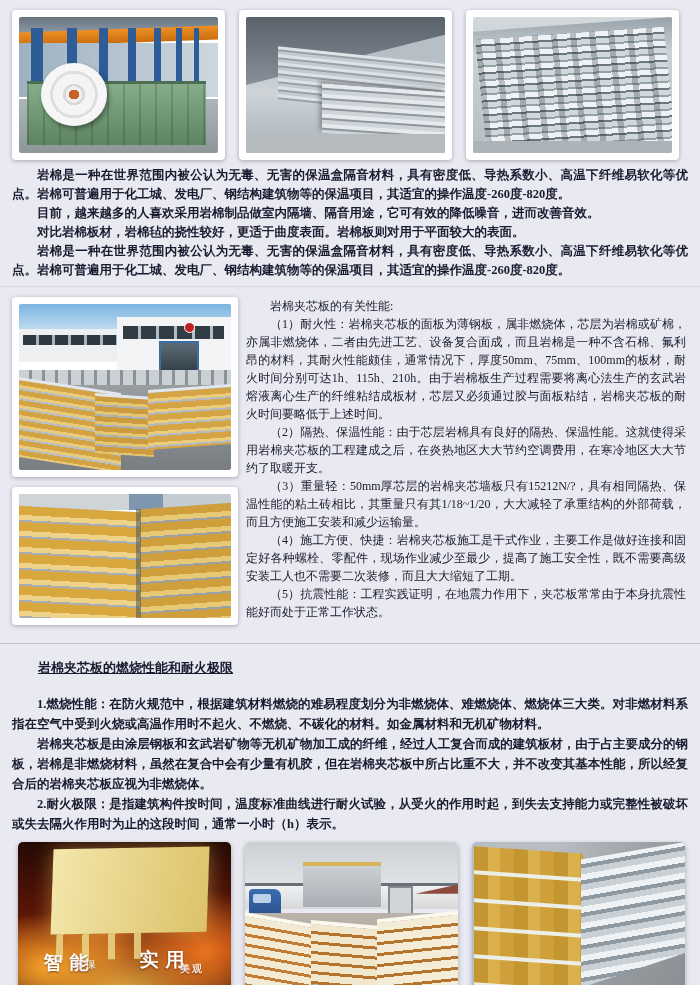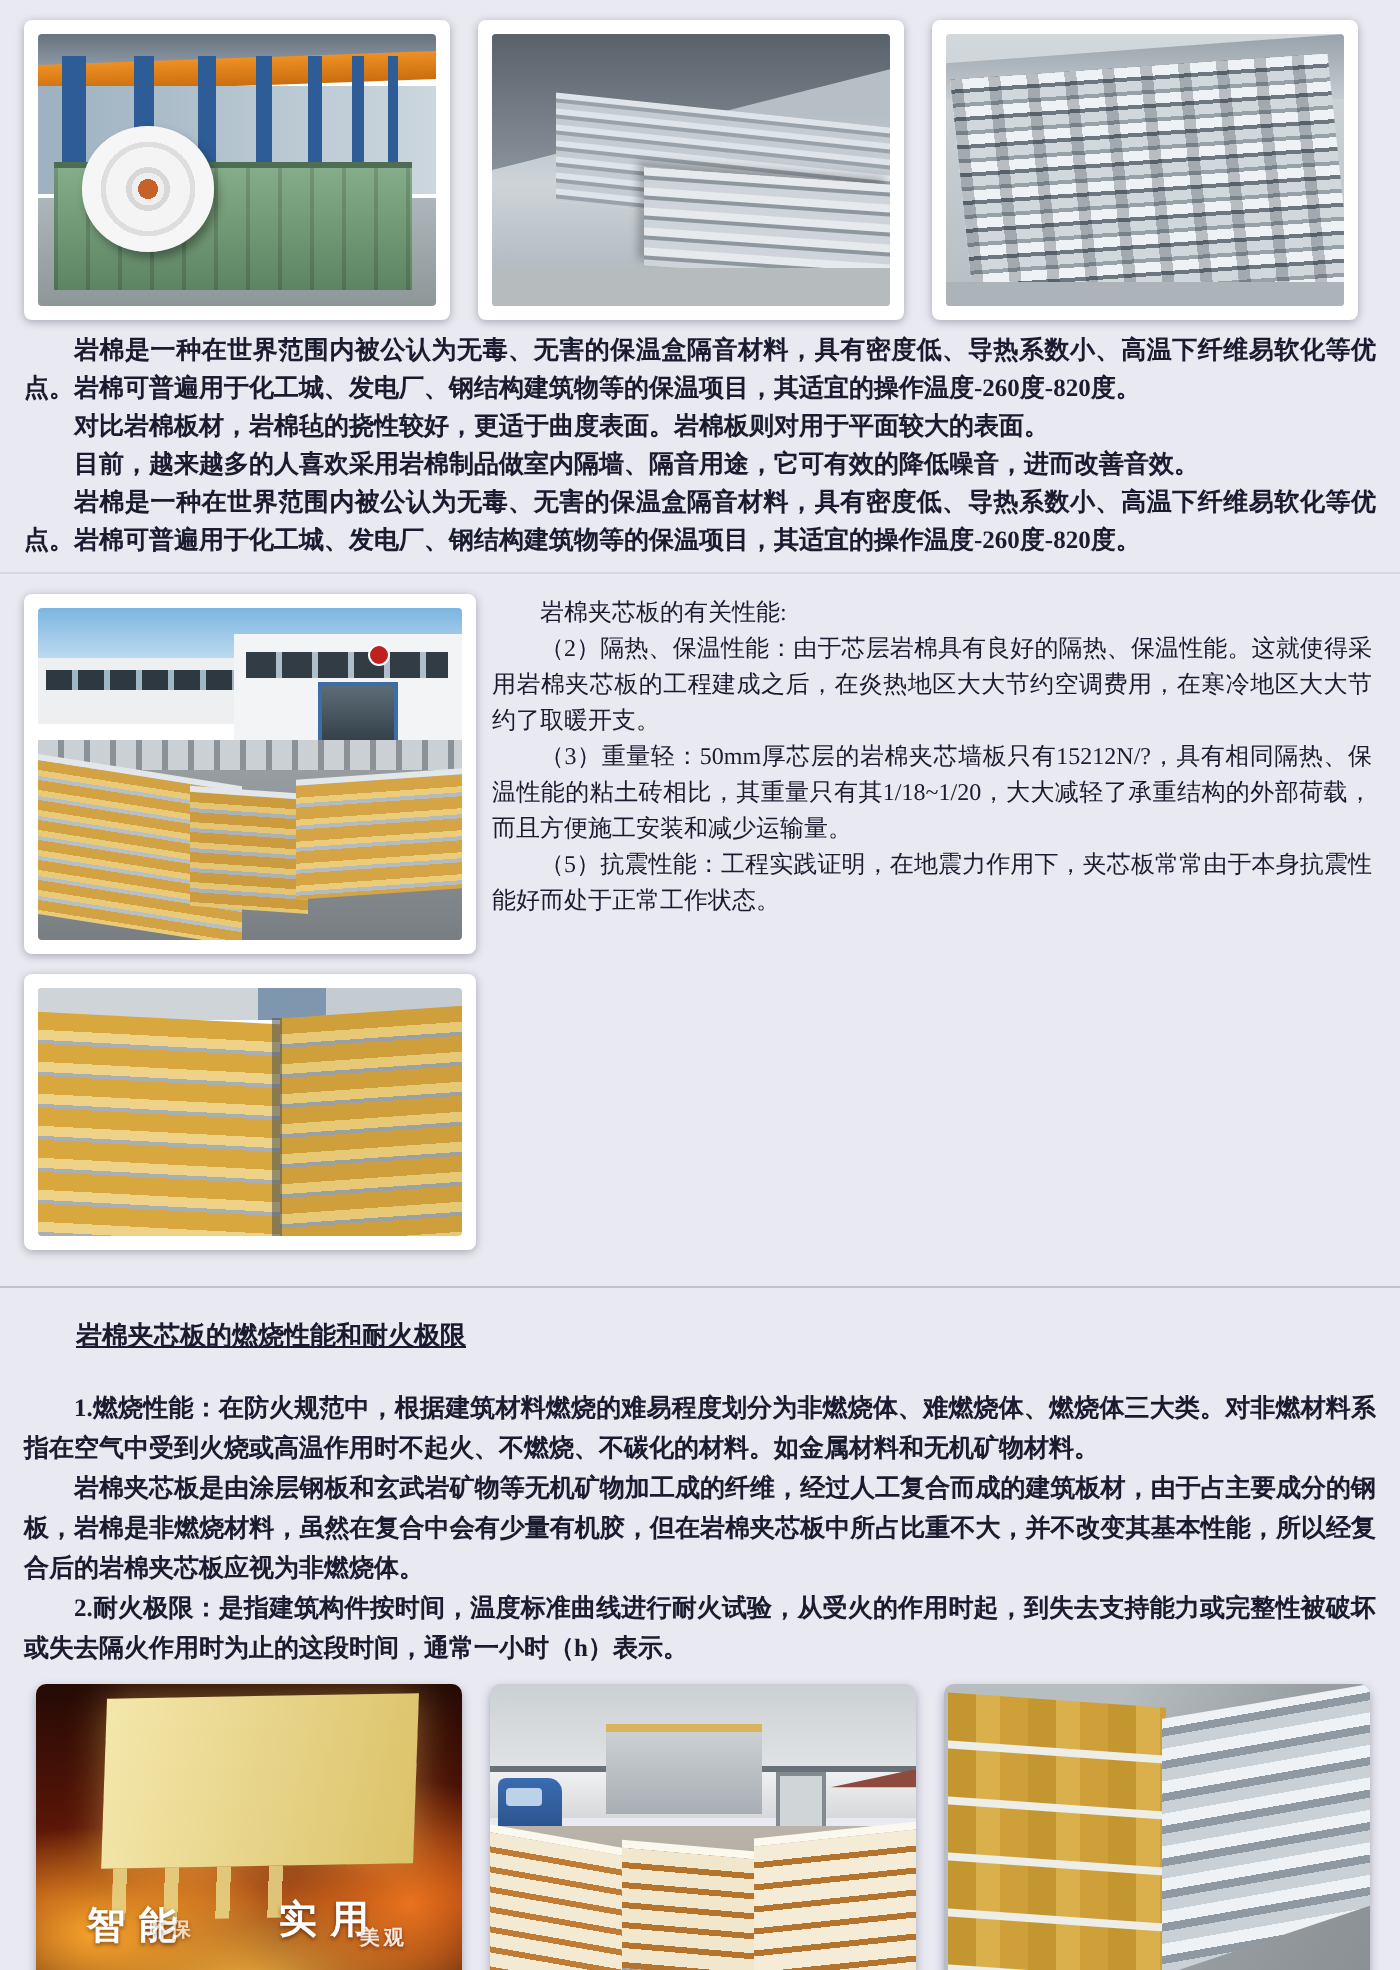--- a/index.html
+++ b/index.html
@@ -179,22 +179,22 @@
         <div class="c-bg"></div>
         <div class="c-roof"></div>
         <div class="c-stack"></div>
         <div class="c-floor"></div>
       </div>
     </figure>
   </div>
 
   <div class="intro">
     <p>岩棉是一种在世界范围内被公认为无毒、无害的保温盒隔音材料，具有密度低、导热系数小、高温下纤维易软化等优点。岩棉可普遍用于化工城、发电厂、钢结构建筑物等的保温项目，其适宜的操作温度-260度-820度。</p>
+    <p>目前，越来越多的人喜欢采用岩棉制品做室内隔墙、隔音用途，它可有效的降低噪音，进而改善音效。</p>
     <p>对比岩棉板材，岩棉毡的挠性较好，更适于曲度表面。岩棉板则对用于平面较大的表面。</p>
-    <p>目前，越来越多的人喜欢采用岩棉制品做室内隔墙、隔音用途，它可有效的降低噪音，进而改善音效。</p>
     <p>岩棉是一种在世界范围内被公认为无毒、无害的保温盒隔音材料，具有密度低、导热系数小、高温下纤维易软化等优点。岩棉可普遍用于化工城、发电厂、钢结构建筑物等的保温项目，其适宜的操作温度-260度-820度。</p>
   </div>
 
   <hr class="sep1">
 
   <div class="mid">
     <div class="mid-left">
       <figure class="frame" title="厂区堆放岩棉夹芯板照片">
         <div class="ph myard">
           <div class="m1-sky"></div>
@@ -213,22 +213,24 @@
         <div class="ph mstack">
           <div class="m2-top"></div>
           <div class="m2-left"></div>
           <div class="m2-right"></div>
           <div class="m2-gap"></div>
         </div>
       </figure>
     </div>
     <div class="mid-right">
       <p>岩棉夹芯板的有关性能:</p>
+      <p>（1）耐火性：岩棉夹芯板的面板为薄钢板，属非燃烧体，芯层为岩棉或矿棉，亦属非燃烧体，二者由先进工艺、设备复合面成，而且岩棉是一种不含石棉、氟利昂的材料，其耐火性能颇佳，通常情况下，厚度50mm、75mm、100mm的板材，耐火时间分别可达1h、115h、210h。由于岩棉板生产过程需要将离心法生产的玄武岩熔液离心生产的纤维粘结成板材，芯层又必须通过胶与面板粘结，岩棉夹芯板的耐火时间要略低于上述时间。</p>
       <p>（2）隔热、保温性能：由于芯层岩棉具有良好的隔热、保温性能。这就使得采用岩棉夹芯板的工程建成之后，在炎热地区大大节约空调费用，在寒冷地区大大节约了取暖开支。</p>
       <p>（3）重量轻：50mm厚芯层的岩棉夹芯墙板只有15212N/?，具有相同隔热、保温性能的粘土砖相比，其重量只有其1/18~1/20，大大减轻了承重结构的外部荷载，而且方便施工安装和减少运输量。</p>
+      <p>（4）施工方便、快捷：岩棉夹芯板施工是干式作业，主要工作是做好连接和固定好各种螺栓、零配件，现场作业减少至最少，提高了施工安全性，既不需要高级安装工人也不需要二次装修，而且大大缩短了工期。</p>
       <p>（5）抗震性能：工程实践证明，在地震力作用下，夹芯板常常由于本身抗震性能好而处于正常工作状态。</p>
     </div>
   </div>
 
   <hr class="sep2">
 
   <div class="fire-sec">
     <h3>岩棉夹芯板的燃烧性能和耐火极限</h3>
     <p>1.燃烧性能：在防火规范中，根据建筑材料燃烧的难易程度划分为非燃烧体、难燃烧体、燃烧体三大类。对非燃材料系指在空气中受到火烧或高温作用时不起火、不燃烧、不碳化的材料。如金属材料和无机矿物材料。</p>
     <p>岩棉夹芯板是由涂层钢板和玄武岩矿物等无机矿物加工成的纤维，经过人工复合而成的建筑板材，由于占主要成分的钢板，岩棉是非燃烧材料，虽然在复合中会有少量有机胶，但在岩棉夹芯板中所占比重不大，并不改变其基本性能，所以经复合后的岩棉夹芯板应视为非燃烧体。</p>

